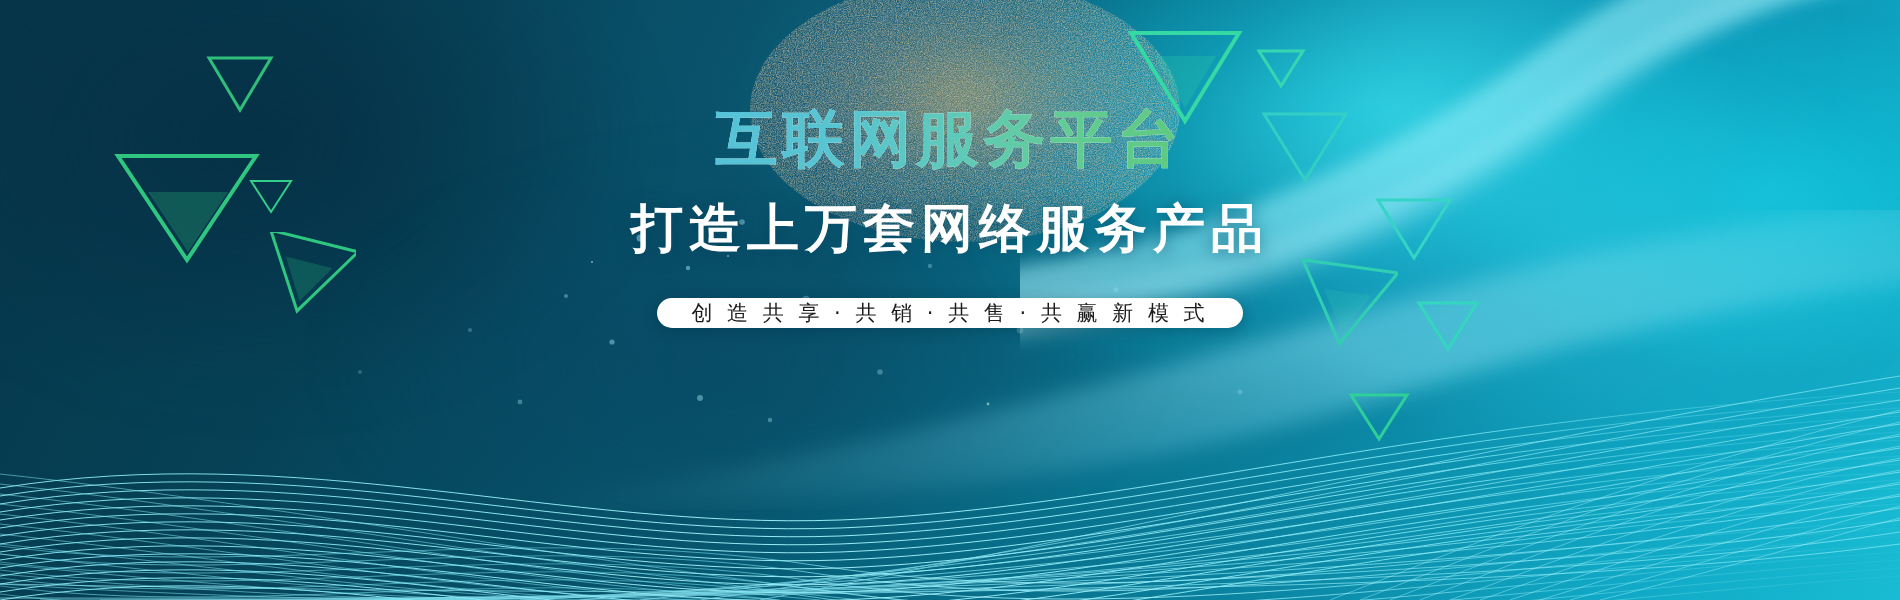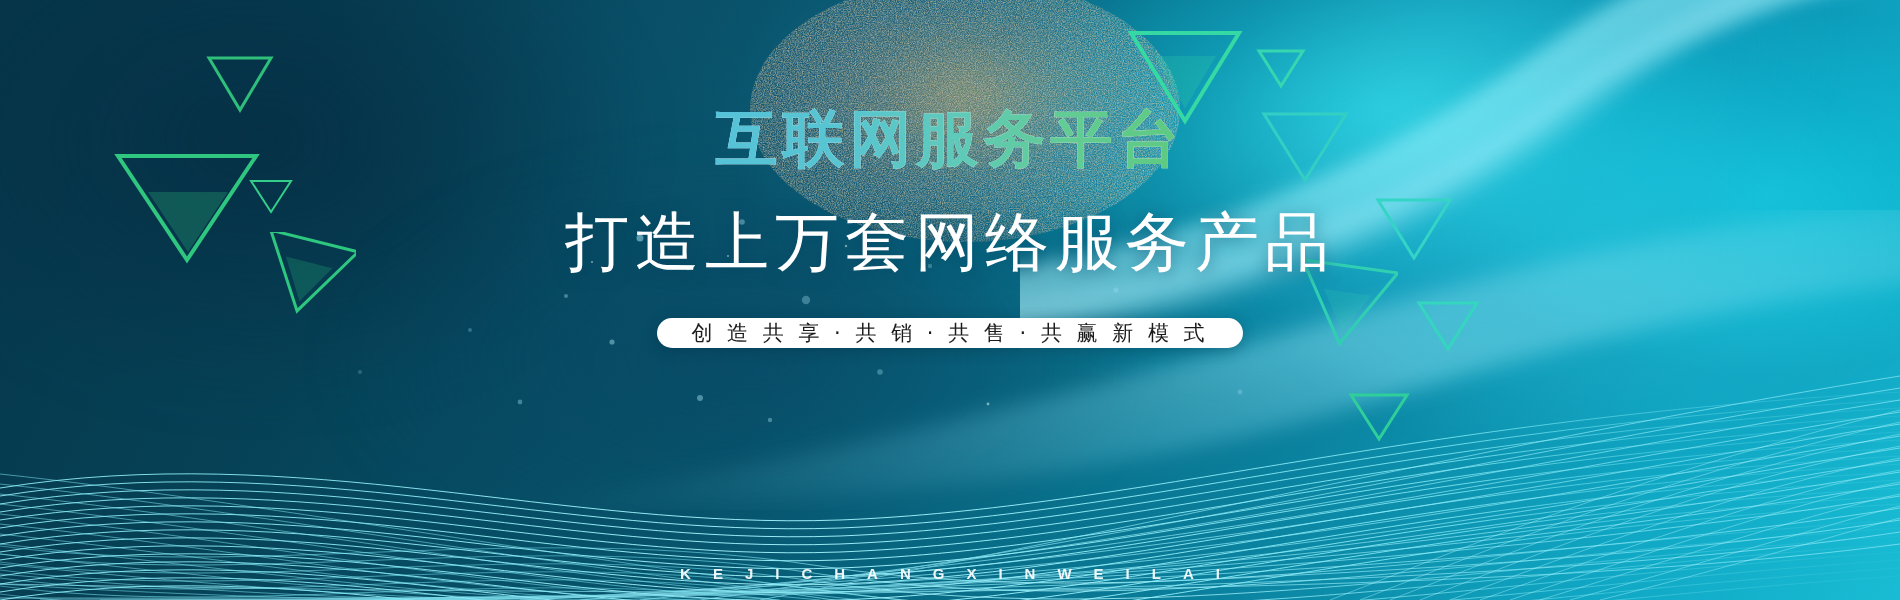--- a/index.html
+++ b/index.html
@@ -88,27 +88,27 @@
     position:absolute; left:0; top:0;
     font-size:62px; font-weight:bold; letter-spacing:5px; line-height:1;
     font-family:"DejaVu Sans","Liberation Sans",sans-serif;
     color:#ffffff;
     -webkit-text-stroke:10px #ffffff;
     padding:0 6px;
     z-index:-1;
   }
 
   .title-2 {
-    margin-top:40px;
-    font-size:64px;
+    margin-top:32px;
+    font-size:52px;
     line-height:1;
     letter-spacing:6px;
     color:#ffffff;
     font-family:"DejaVu Serif","Liberation Serif",serif;
-    font-weight:normal;
+    font-weight:bold;
     text-shadow:0 2px 16px rgba(0,60,90,0.55);
     padding:0 8px;
   }
 
   .pill {
     margin-top:44px;
     background:#ffffff;
     border-radius:999px;
     height:30px;
     display:flex; align-items:center; justify-content:center;
@@ -378,15 +378,14 @@
       <h1 class="title-1">互联网服务平台</h1>
     </div>
 
     <h2 class="title-2">打造上万套网络服务产品</h2>
 
     <div class="pill">
       <span class="pill-text">创 造 共 享 · 共 销 · 共 售 · 共 赢 新 模 式</span>
     </div>
   </div>
 
-  <div class="pinyin">KEJICHANGXINWEILAI</div>
 
 </div>
 
 </body></html>

